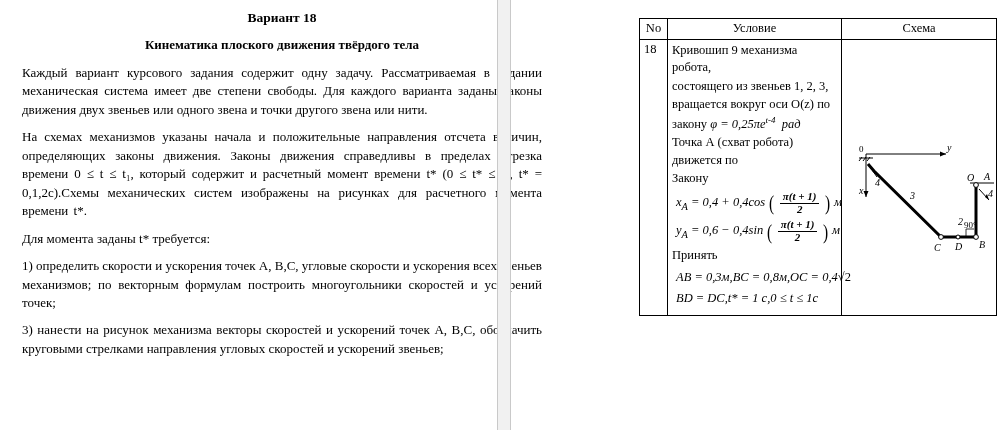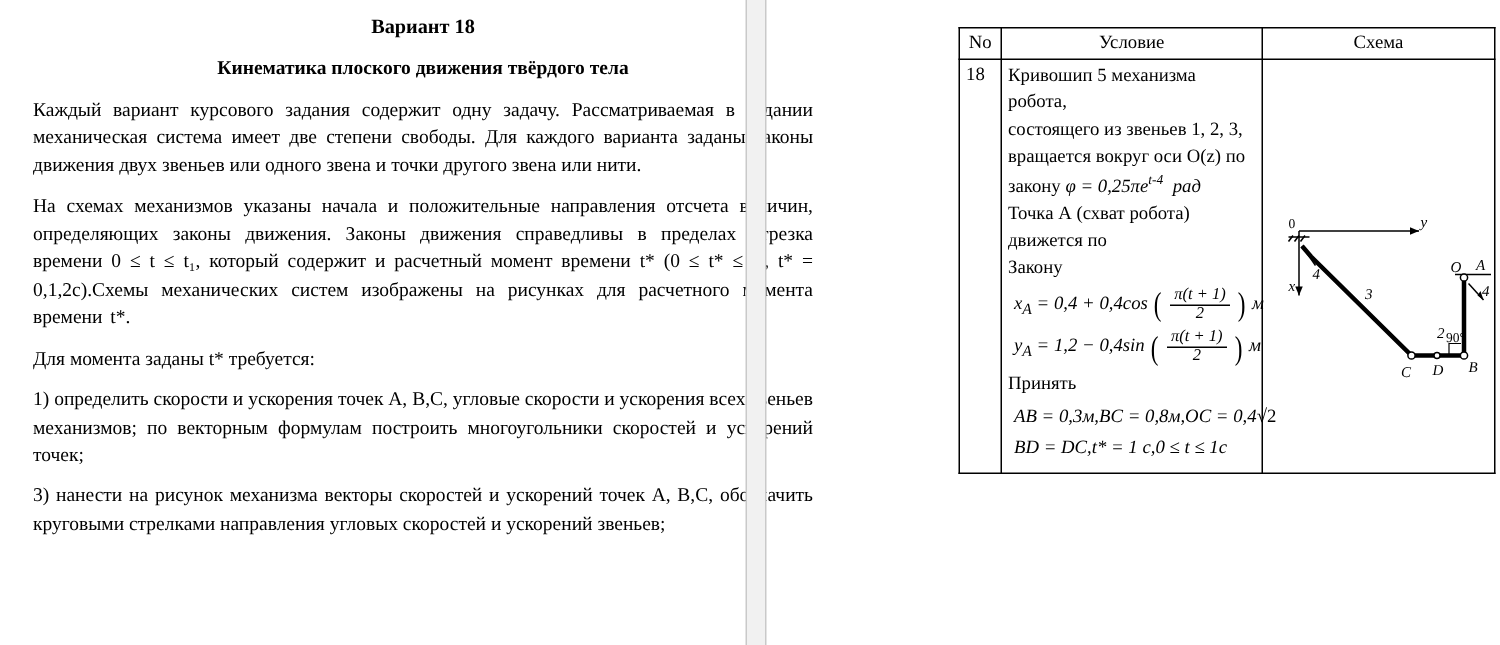--- a/index.html
+++ b/index.html
@@ -104,20 +104,21 @@
 
   
   .fml { font-style: italic; white-space: nowrap; }
   .frac {
     display: inline-block;
     vertical-align: middle;
     text-align: center;
     font-size: 11px;
     line-height: 1.05;
     margin: 0 1px;
+    font-weight: bold;
   }
   .frac .n { display: block; padding: 0 3px; border-bottom: 1px solid #000; }
   .frac .d { display: block; padding: 0 3px; }
   .big-paren {
     display: inline-block;
     font-size: 22px;
     vertical-align: middle;
     font-style: normal;
     line-height: 0.8;
     transform: scaleX(0.7);
@@ -163,21 +164,21 @@
           <th>No</th>
           <th>Условие</th>
           <th>Схема</th>
         </tr>
       </thead>
       <tbody>
         <tr>
           <td class="no">18</td>
 
           <td class="cond">
-            <p>Кривошип 5 механизма робота,</p>
+            <p>Кривошип 9 механизма робота,</p>
             <p>состоящего из звеньев 1, 2, 3,</p>
             <p>вращается вокруг оси О(z) по</p>
             <p>
               <span>закону</span>
               <span class="mi">φ = 0,25π<i>e</i><sup class="s">t-4</sup> <i>&nbsp;рад</i></span>
             </p>
             <p>Точка А (схват робота) движется по</p>
             <p>Закону</p>
 
             <div class="formula-row">
@@ -190,21 +191,21 @@
                   <span class="d mi">2</span>
                 </span>
                 <span class="big-paren">)</span>
                 <span>м</span>
               </span>
             </div>
 
             <div class="formula-row">
               <span class="fml">
                 <span>y</span><sub class="mi">A</sub>
-                <span>= 1,2 − 0,4sin</span>
+                <span>= 0,6 − 0,4sin</span>
                 <span class="big-paren">(</span>
                 <span class="frac">
                   <span class="n mi">π(t + 1)</span>
                   <span class="d mi">2</span>
                 </span>
                 <span class="big-paren">)</span>
                 <span>м</span>
               </span>
             </div>
 

